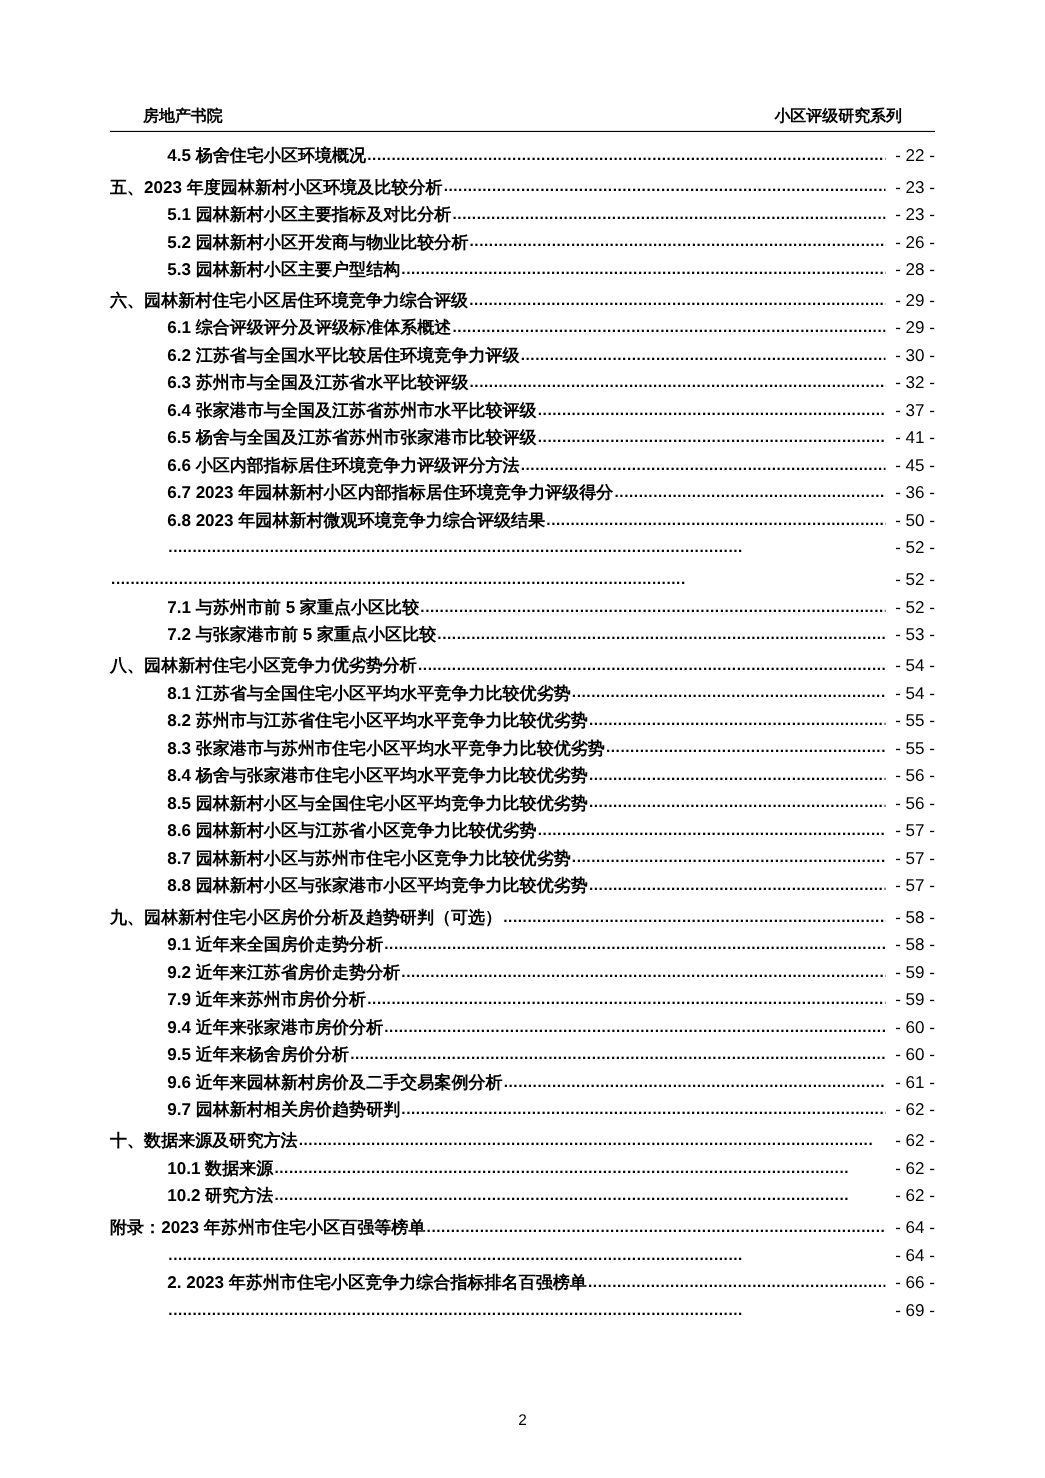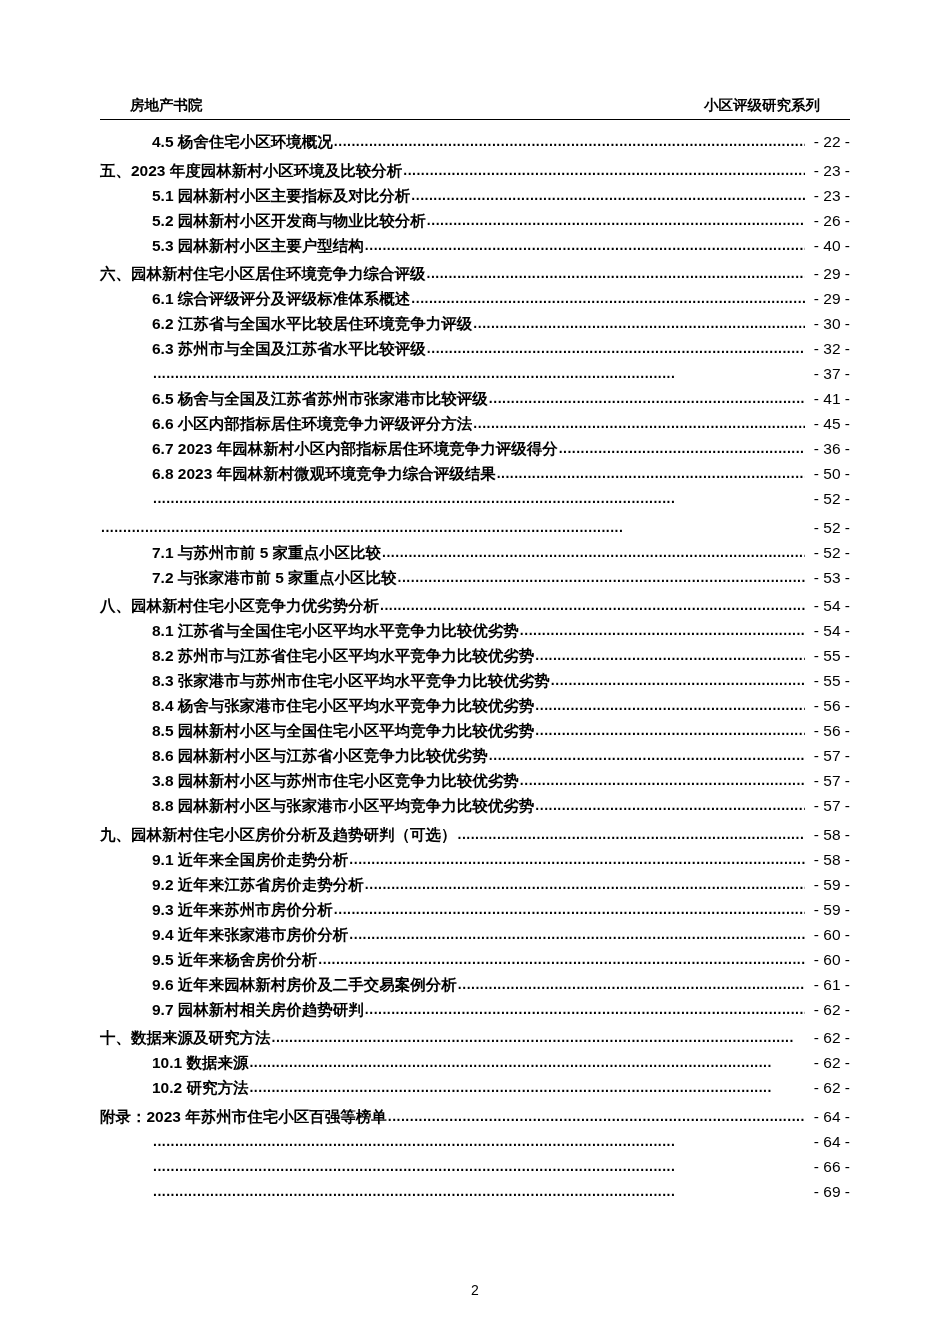--- a/index.html
+++ b/index.html
@@ -111,21 +111,21 @@
         <span class="pg">- 23 -</span>
       </div>
       <div class="toc-row lvl3">
         <span class="lbl">5.2 园林新村小区开发商与物业比较分析</span>
         <span class="dots">.......................................................................................................................</span>
         <span class="pg">- 26 -</span>
       </div>
       <div class="toc-row lvl3">
         <span class="lbl">5.3 园林新村小区主要户型结构</span>
         <span class="dots">.......................................................................................................................</span>
-        <span class="pg">- 40 -</span>
+        <span class="pg">- 28 -</span>
       </div>
       <div class="toc-row lvl1 gap-top">
         <span class="lbl">六、园林新村住宅小区居住环境竞争力综合评级</span>
         <span class="dots">.......................................................................................................................</span>
         <span class="pg">- 29 -</span>
       </div>
       <div class="toc-row lvl3">
         <span class="lbl">6.1 综合评级评分及评级标准体系概述</span>
         <span class="dots">.......................................................................................................................</span>
         <span class="pg">- 29 -</span>
@@ -134,20 +134,21 @@
         <span class="lbl">6.2 江苏省与全国水平比较居住环境竞争力评级</span>
         <span class="dots">.......................................................................................................................</span>
         <span class="pg">- 30 -</span>
       </div>
       <div class="toc-row lvl3">
         <span class="lbl">6.3 苏州市与全国及江苏省水平比较评级</span>
         <span class="dots">.......................................................................................................................</span>
         <span class="pg">- 32 -</span>
       </div>
       <div class="toc-row lvl3">
+        <span class="lbl">6.4 张家港市与全国及江苏省苏州市水平比较评级</span>
         <span class="dots">.......................................................................................................................</span>
         <span class="pg">- 37 -</span>
       </div>
       <div class="toc-row lvl3">
         <span class="lbl">6.5 杨舍与全国及江苏省苏州市张家港市比较评级</span>
         <span class="dots">.......................................................................................................................</span>
         <span class="pg">- 41 -</span>
       </div>
       <div class="toc-row lvl3">
         <span class="lbl">6.6 小区内部指标居住环境竞争力评级评分方法</span>
@@ -211,21 +212,21 @@
         <span class="lbl">8.5 园林新村小区与全国住宅小区平均竞争力比较优劣势</span>
         <span class="dots">.......................................................................................................................</span>
         <span class="pg">- 56 -</span>
       </div>
       <div class="toc-row lvl3">
         <span class="lbl">8.6 园林新村小区与江苏省小区竞争力比较优劣势</span>
         <span class="dots">.......................................................................................................................</span>
         <span class="pg">- 57 -</span>
       </div>
       <div class="toc-row lvl3">
-        <span class="lbl">3.8 园林新村小区与苏州市住宅小区竞争力比较优劣势</span>
+        <span class="lbl">8.7 园林新村小区与苏州市住宅小区竞争力比较优劣势</span>
         <span class="dots">.......................................................................................................................</span>
         <span class="pg">- 57 -</span>
       </div>
       <div class="toc-row lvl3">
         <span class="lbl">8.8 园林新村小区与张家港市小区平均竞争力比较优劣势</span>
         <span class="dots">.......................................................................................................................</span>
         <span class="pg">- 57 -</span>
       </div>
       <div class="toc-row lvl1 gap-top">
         <span class="lbl">九、园林新村住宅小区房价分析及趋势研判（可选）</span>
@@ -236,21 +237,21 @@
         <span class="lbl">9.1 近年来全国房价走势分析</span>
         <span class="dots">.......................................................................................................................</span>
         <span class="pg">- 58 -</span>
       </div>
       <div class="toc-row lvl3">
         <span class="lbl">9.2 近年来江苏省房价走势分析</span>
         <span class="dots">.......................................................................................................................</span>
         <span class="pg">- 59 -</span>
       </div>
       <div class="toc-row lvl3">
-        <span class="lbl">9.3 近年来苏州市房价分析</span>
+        <span class="lbl">7.9 近年来苏州市房价分析</span>
         <span class="dots">.......................................................................................................................</span>
         <span class="pg">- 59 -</span>
       </div>
       <div class="toc-row lvl3">
         <span class="lbl">9.4 近年来张家港市房价分析</span>
         <span class="dots">.......................................................................................................................</span>
         <span class="pg">- 60 -</span>
       </div>
       <div class="toc-row lvl3">
         <span class="lbl">9.5 近年来杨舍房价分析</span>
@@ -285,20 +286,21 @@
       <div class="toc-row lvl1 gap-top">
         <span class="lbl">附录：2023 年苏州市住宅小区百强等榜单</span>
         <span class="dots">.......................................................................................................................</span>
         <span class="pg">- 64 -</span>
       </div>
       <div class="toc-row lvl3">
         <span class="dots">.......................................................................................................................</span>
         <span class="pg">- 64 -</span>
       </div>
       <div class="toc-row lvl3">
+        <span class="lbl">2. 2023 年苏州市住宅小区竞争力综合指标排名百强榜单</span>
         <span class="dots">.......................................................................................................................</span>
         <span class="pg">- 66 -</span>
       </div>
       <div class="toc-row lvl3">
         <span class="dots">.......................................................................................................................</span>
         <span class="pg">- 69 -</span>
       </div>
     </div>
 
   <div class="footer-num">2</div>

